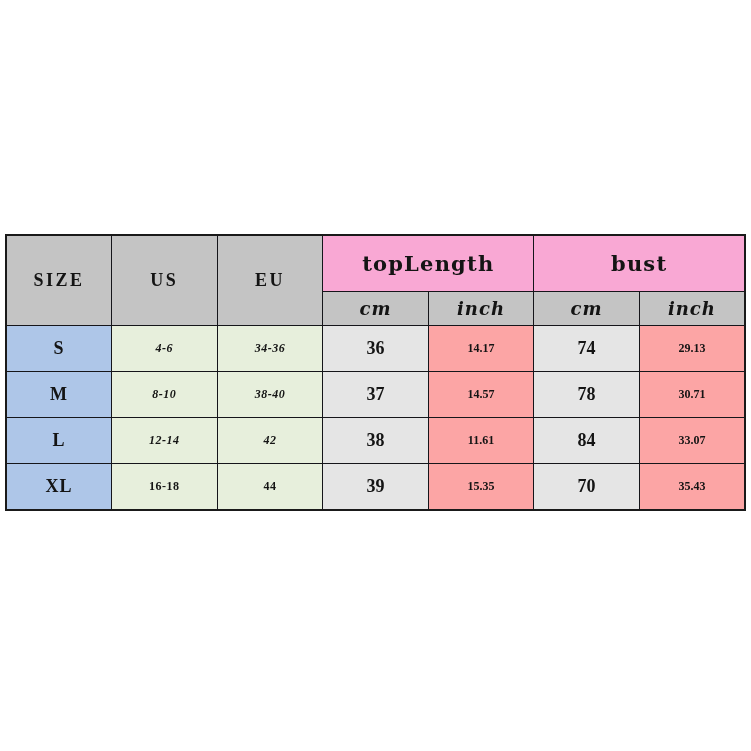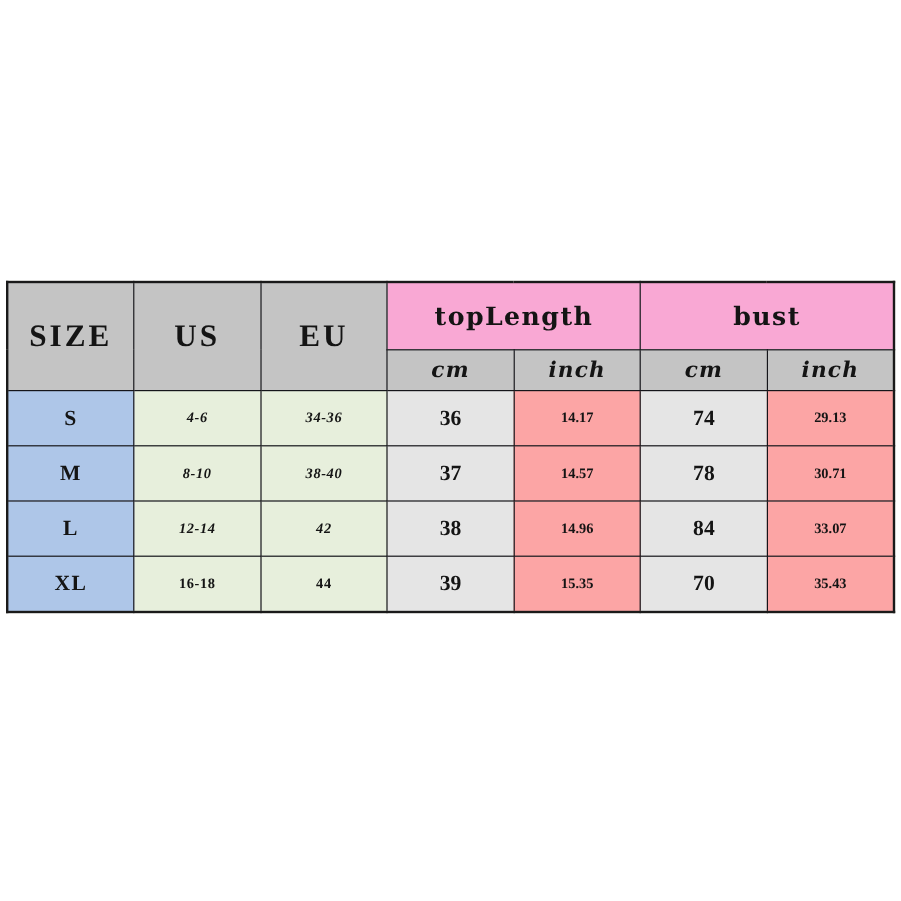--- a/index.html
+++ b/index.html
@@ -41,21 +41,21 @@
     vertical-align: middle;
     padding: 0;
     font-weight: bold;
     color: #141414;
     box-sizing: border-box;
   }
 
   
   .hdr {
     background: #c4c4c4;
-    font-size: 26px;
+    font-size: 18px;
     letter-spacing: 2.5px;
     font-family: "Liberation Serif", "DejaVu Serif", serif;
   }
   .hdr-group {
     background: #f9a8d4;
     font-size: 21px;
     letter-spacing: 1.2px;
     font-family: "DejaVu Serif", "Liberation Serif", serif;
   }
   .hdr-sub {
@@ -131,21 +131,21 @@
         <td class="c-white">37</td>
         <td class="c-peach">14.57</td>
         <td class="c-white">78</td>
         <td class="c-peach">30.71</td>
       </tr>
       <tr class="row-body">
         <td class="c-size">L</td>
         <td class="c-green">12-14</td>
         <td class="c-green">42</td>
         <td class="c-white">38</td>
-        <td class="c-peach">14.96</td>
+        <td class="c-peach">11.61</td>
         <td class="c-white">84</td>
         <td class="c-peach">33.07</td>
       </tr>
       <tr class="row-body">
         <td class="c-size">XL</td>
         <td class="c-green upright">16-18</td>
         <td class="c-green upright">44</td>
         <td class="c-white">39</td>
         <td class="c-peach">15.35</td>
         <td class="c-white">70</td>

